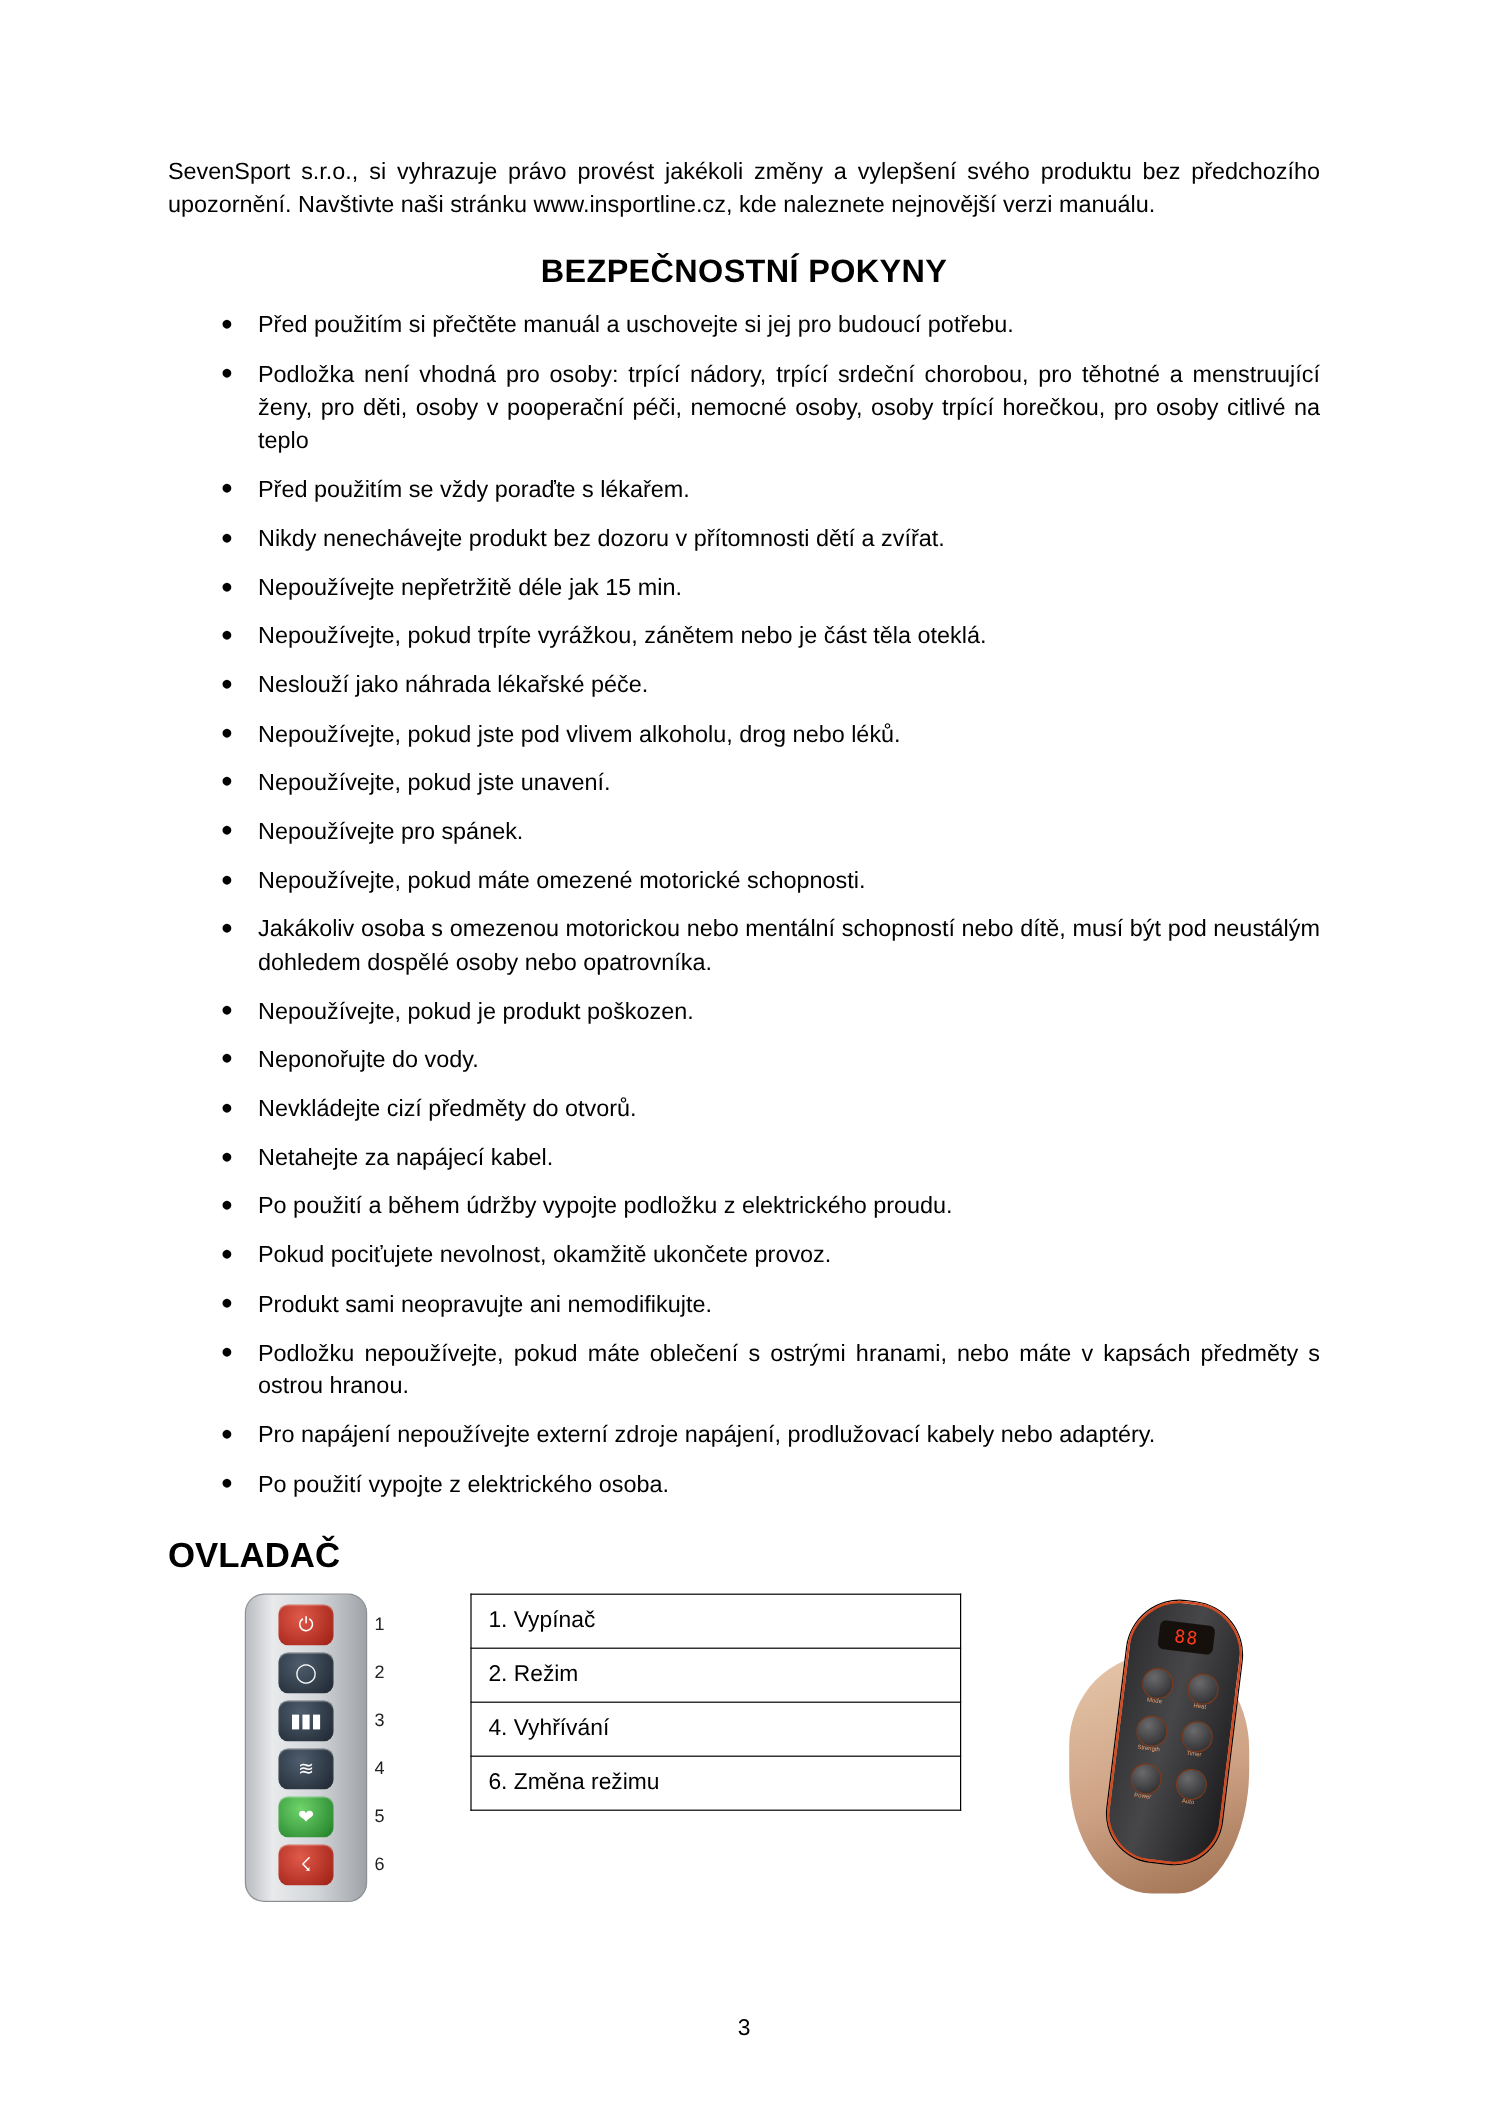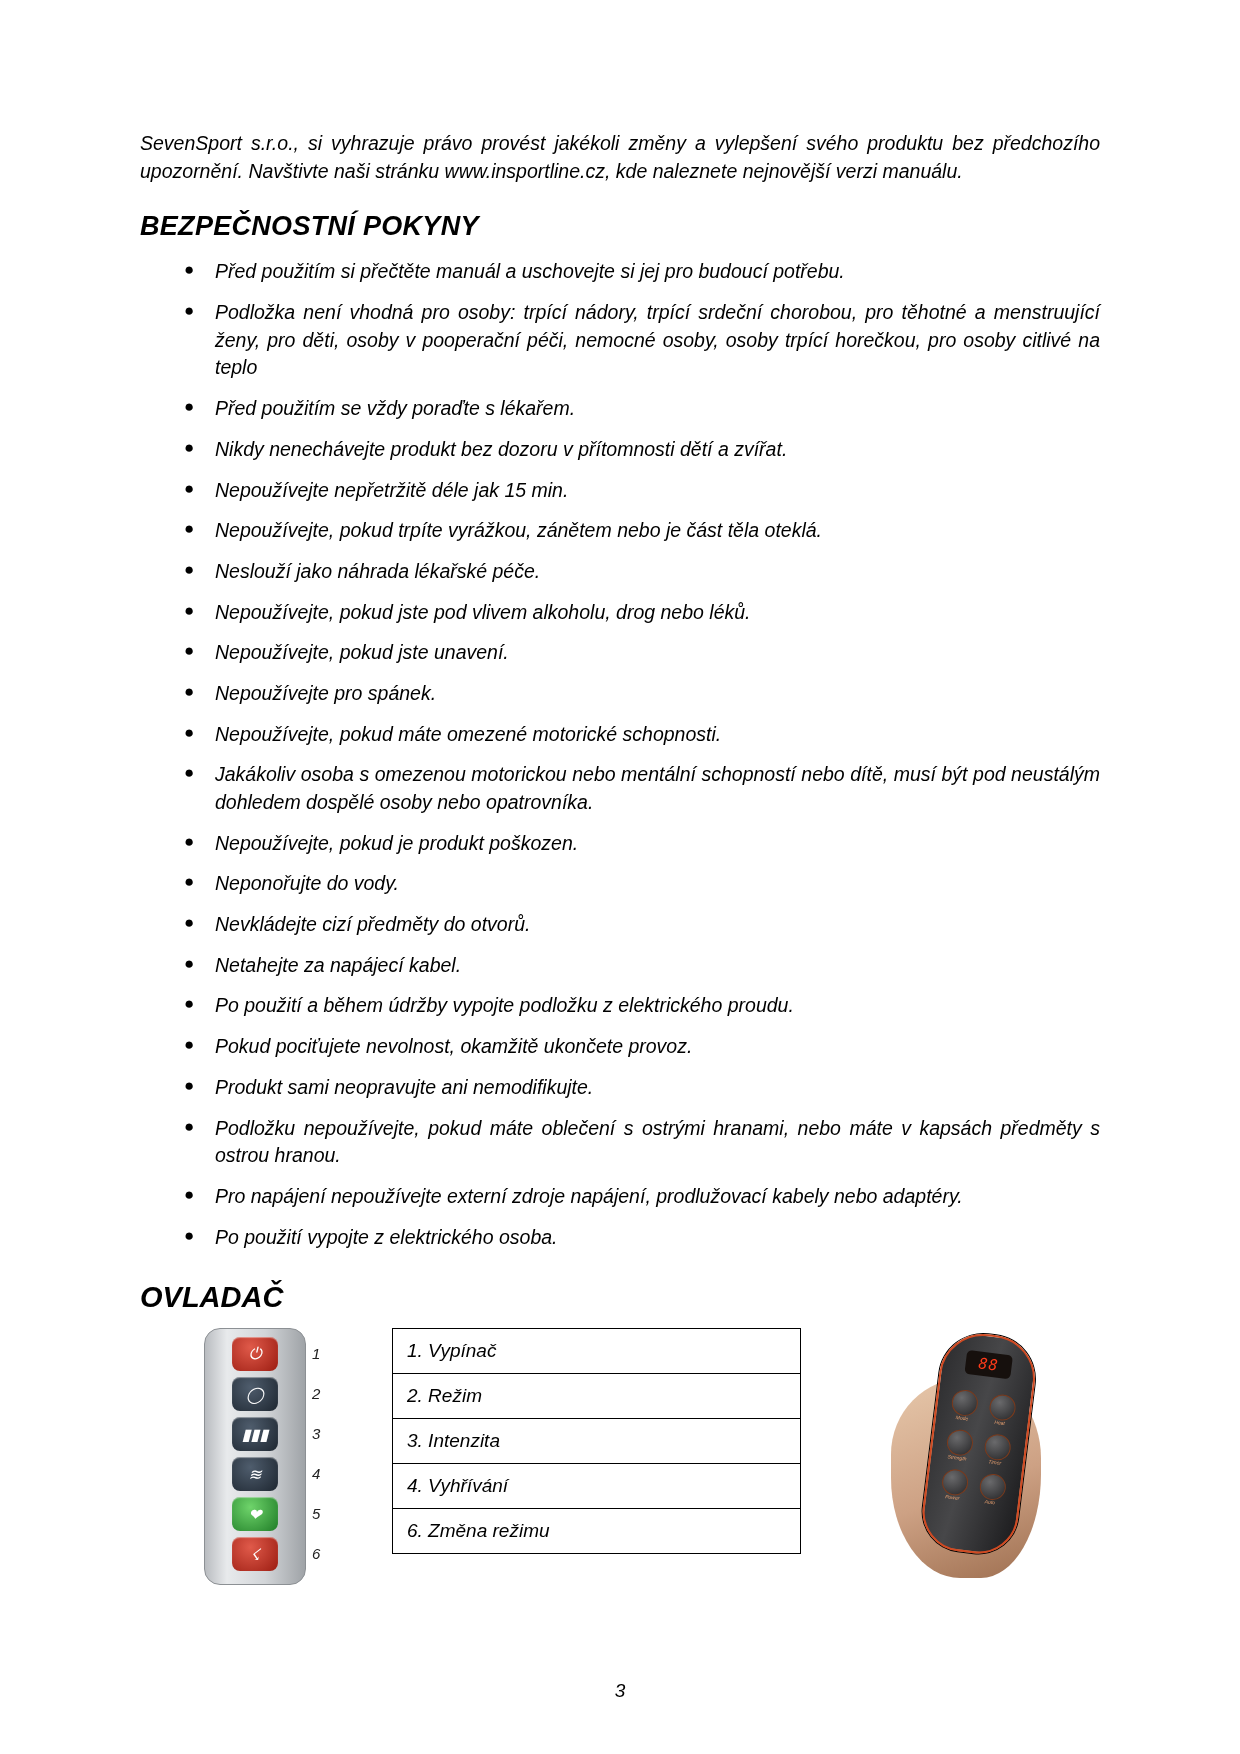--- a/index.html
+++ b/index.html
@@ -12,33 +12,33 @@
     color: #000000;
   }
   .page {
     position: relative;
     width: 1240px;
     height: 1754px;
     margin: 0 auto;
     background: #ffffff;
     box-sizing: border-box;
     padding: 130px 140px 40px 140px;
-    font-style: italic;
   }
   .intro {
     font-size: 19.5px;
     line-height: 1.42;
     text-align: justify;
     margin: 0 0 6px 0;
   }
   h1.section-heading {
     font-size: 27px;
     font-weight: bold;
     letter-spacing: 0.3px;
     margin: 26px 0 16px 0;
+    text-align: center;
   }
   ul.safety-list {
     list-style: none;
     margin: 0;
     padding: 0;
   }
   ul.safety-list li {
     position: relative;
     font-size: 19.5px;
     line-height: 1.42;
@@ -255,23 +255,20 @@
 
     <table class="legend">
       <tbody>
           <tr>
             <td>1. Vypínač</td>
           </tr>
       <tr>
             <td>2. Režim</td>
           </tr>
       <tr>
-            <td>3. Intenzita</td>
-          </tr>
-      <tr>
             <td>4. Vyhřívání</td>
           </tr>
       <tr>
             <td>6. Změna režimu</td>
           </tr>
     </tbody>
       </table>
 
     <div class="photo">
       <div class="photo-bg"></div>

